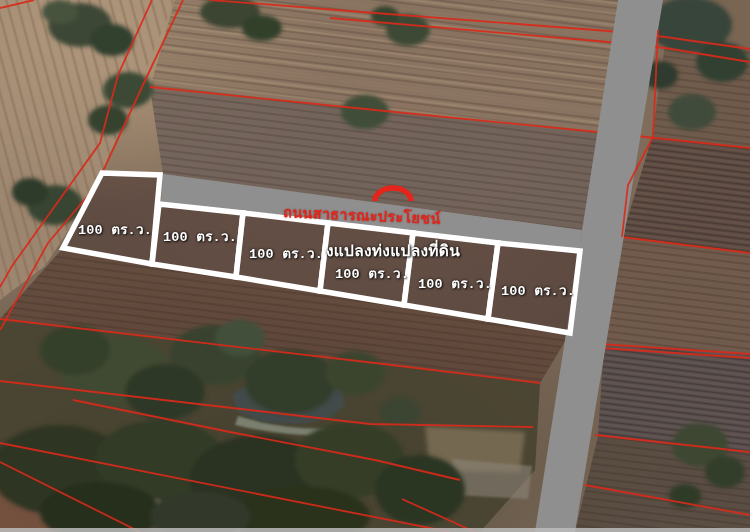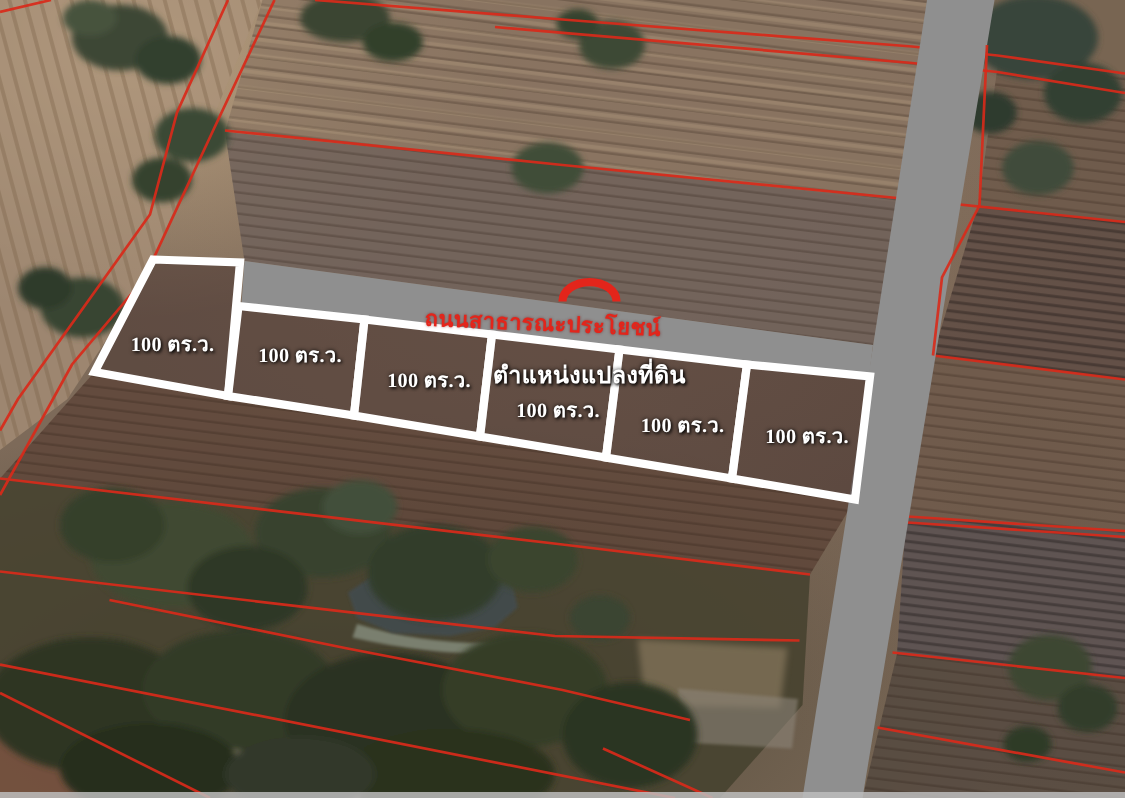--- a/index.html
+++ b/index.html
@@ -1,18 +1,18 @@
 <!DOCTYPE html>
 <html><head>
 <meta charset="utf-8">
 <style>
   html,body{margin:0;padding:0;background:#222;}
   #stage{
     position:relative;width:750px;height:532px;overflow:hidden;
-    font-family:Liberation Serif, serif;
+    font-family:Liberation Mono, monospace;
     background:
       radial-gradient(ellipse 420px 300px at 12% 6%, rgba(196,170,135,.85) 0%, rgba(196,170,135,0) 60%),
       radial-gradient(ellipse 500px 340px at 52% 22%, rgba(148,122,100,.6) 0%, rgba(148,122,100,0) 70%),
       radial-gradient(ellipse 400px 300px at 92% 60%, rgba(110,90,74,.55) 0%, rgba(110,90,74,0) 70%),
       radial-gradient(ellipse 600px 260px at 30% 88%, rgba(62,60,42,.8) 0%, rgba(62,60,42,0) 75%),
       #7d6a59;
   }
   #stage svg{position:absolute;left:0;top:0;}
   .lbl{position:absolute;transform:translate(-50%,-50%);white-space:nowrap;pointer-events:none;}
   .plot-lbl{
@@ -168,14 +168,14 @@
   </svg>
 
   <div class="lbl plot-lbl" style="left:115px;top:229px">100 ตร.ว.</div>
   <div class="lbl plot-lbl" style="left:200px;top:236px">100 ตร.ว.</div>
   <div class="lbl plot-lbl" style="left:286px;top:253px">100 ตร.ว.</div>
   <div class="lbl plot-lbl" style="left:372px;top:273px">100 ตร.ว.</div>
   <div class="lbl plot-lbl" style="left:455px;top:283px">100 ตร.ว.</div>
   <div class="lbl plot-lbl" style="left:538px;top:290px">100 ตร.ว.</div>
 
   <div class="lbl road-lbl" style="left:362px;top:215px">ถนนสาธารณะประโยชน์</div>
-  <div class="lbl pos-lbl" style="left:393px;top:250px">ตำแหน่งแปลงที่ดิน</div>
+  <div class="lbl pos-lbl" style="left:393px;top:250px">งแปลงท่งแปลงที่ดิน</div>
 </div>
 
 </body></html>

